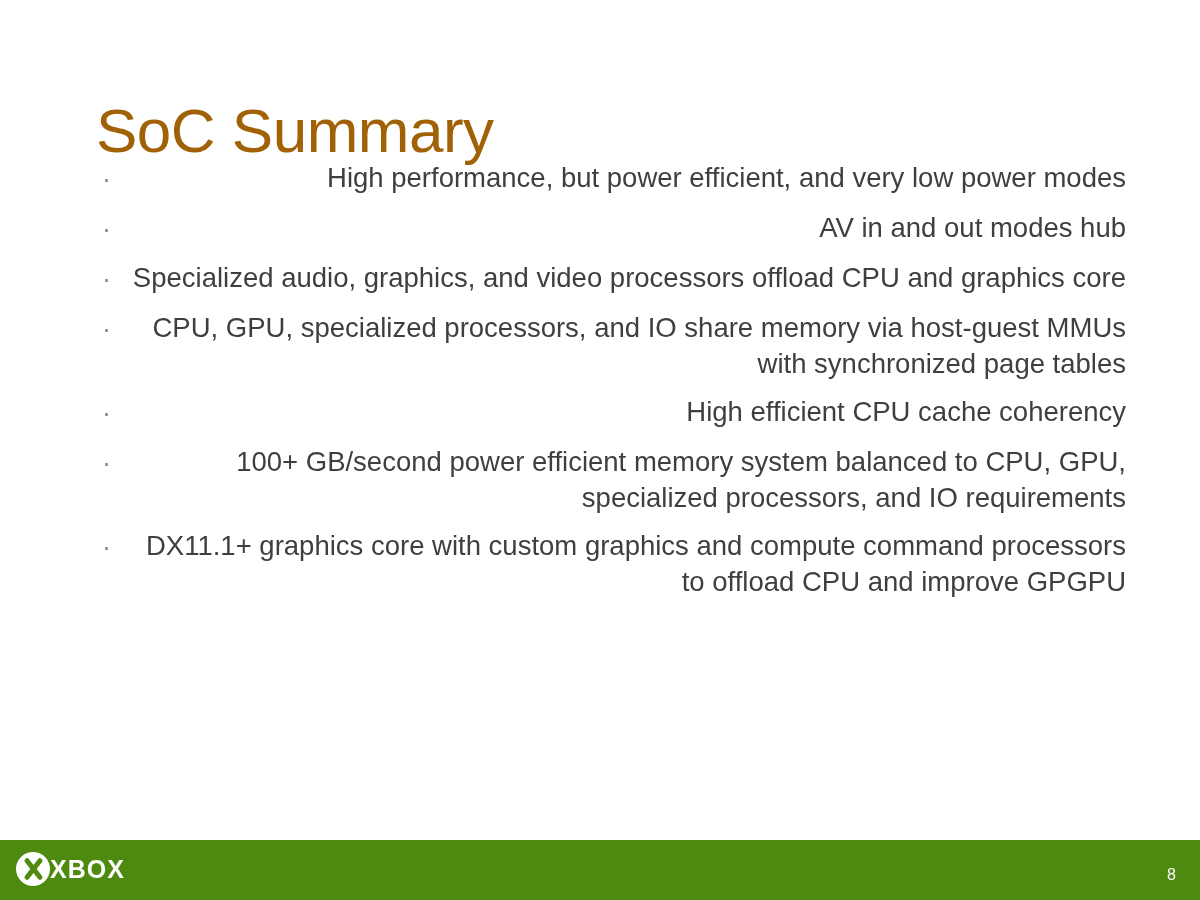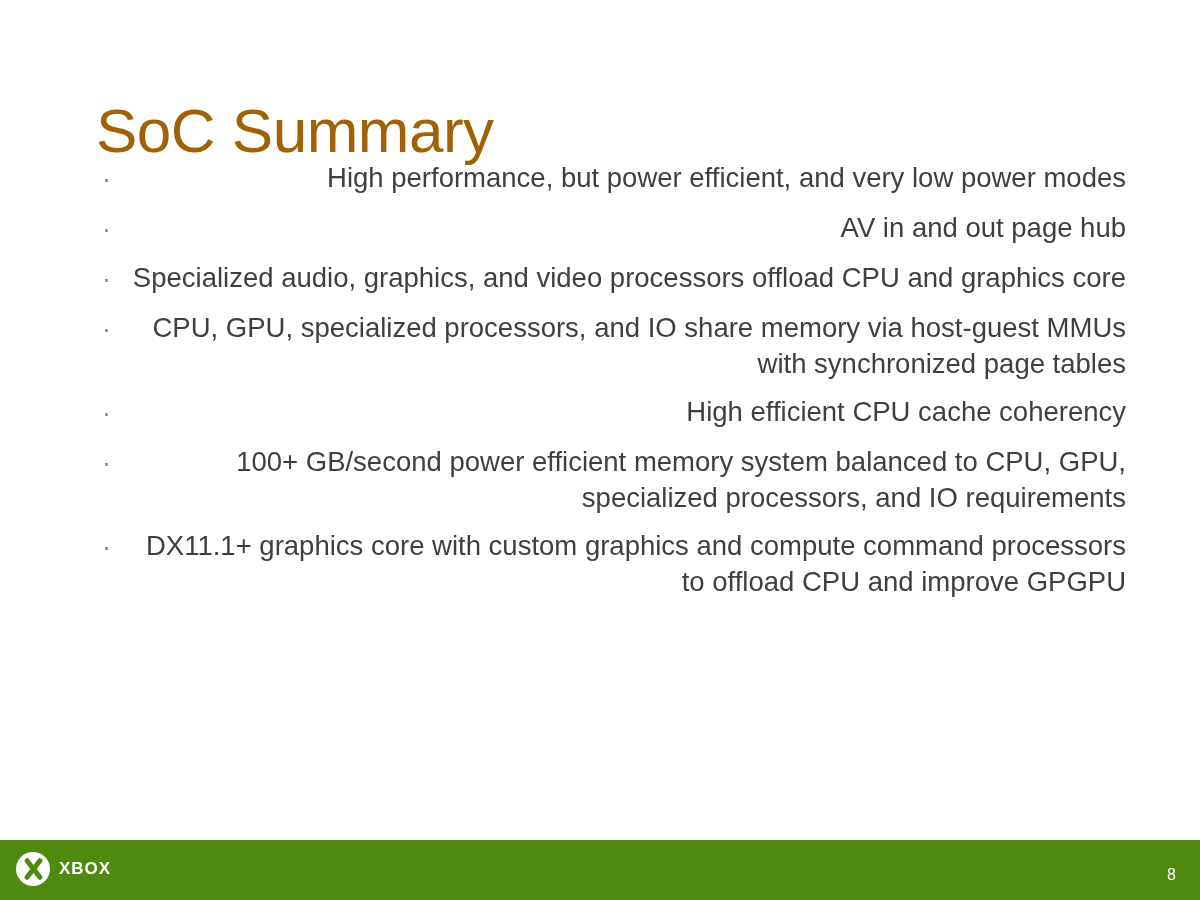--- a/index.html
+++ b/index.html
@@ -94,23 +94,22 @@
     border-radius: 3px;
   }
   .xbox-sphere::before {
     transform: rotate(38deg);
   }
   .xbox-sphere::after {
     transform: rotate(-38deg);
   }
   .xbox-word {
     color: #ffffff;
-    font-size: 17px;
+    font-size: 25px;
     letter-spacing: 1px;
-    margin-left: 9px;
     font-weight: bold;
     text-align: center;
   }
   .slide-number {
     position: absolute;
     right: 24px;
     bottom: 16px;
     color: #ffffff;
     font-size: 16px;
   }
@@ -122,21 +121,21 @@
 
   <h1 class="slide-title">SoC Summary</h1>
 
   <div class="bullet-list">
     <div class="bullet-item">
       <span class="bullet-marker">·</span>
       <span class="bullet-text">High performance, but power efficient, and very low power modes</span>
     </div>
     <div class="bullet-item">
       <span class="bullet-marker">·</span>
-      <span class="bullet-text">AV in and out page hub</span>
+      <span class="bullet-text">AV in and out modes hub</span>
     </div>
     <div class="bullet-item">
       <span class="bullet-marker">·</span>
       <span class="bullet-text">Specialized audio, graphics, and video processors offload CPU and graphics core</span>
     </div>
     <div class="bullet-item">
       <span class="bullet-marker">·</span>
       <span class="bullet-text">CPU, GPU, specialized processors, and IO share memory via host-guest MMUs  with synchronized page tables</span>
     </div>
     <div class="bullet-item">

